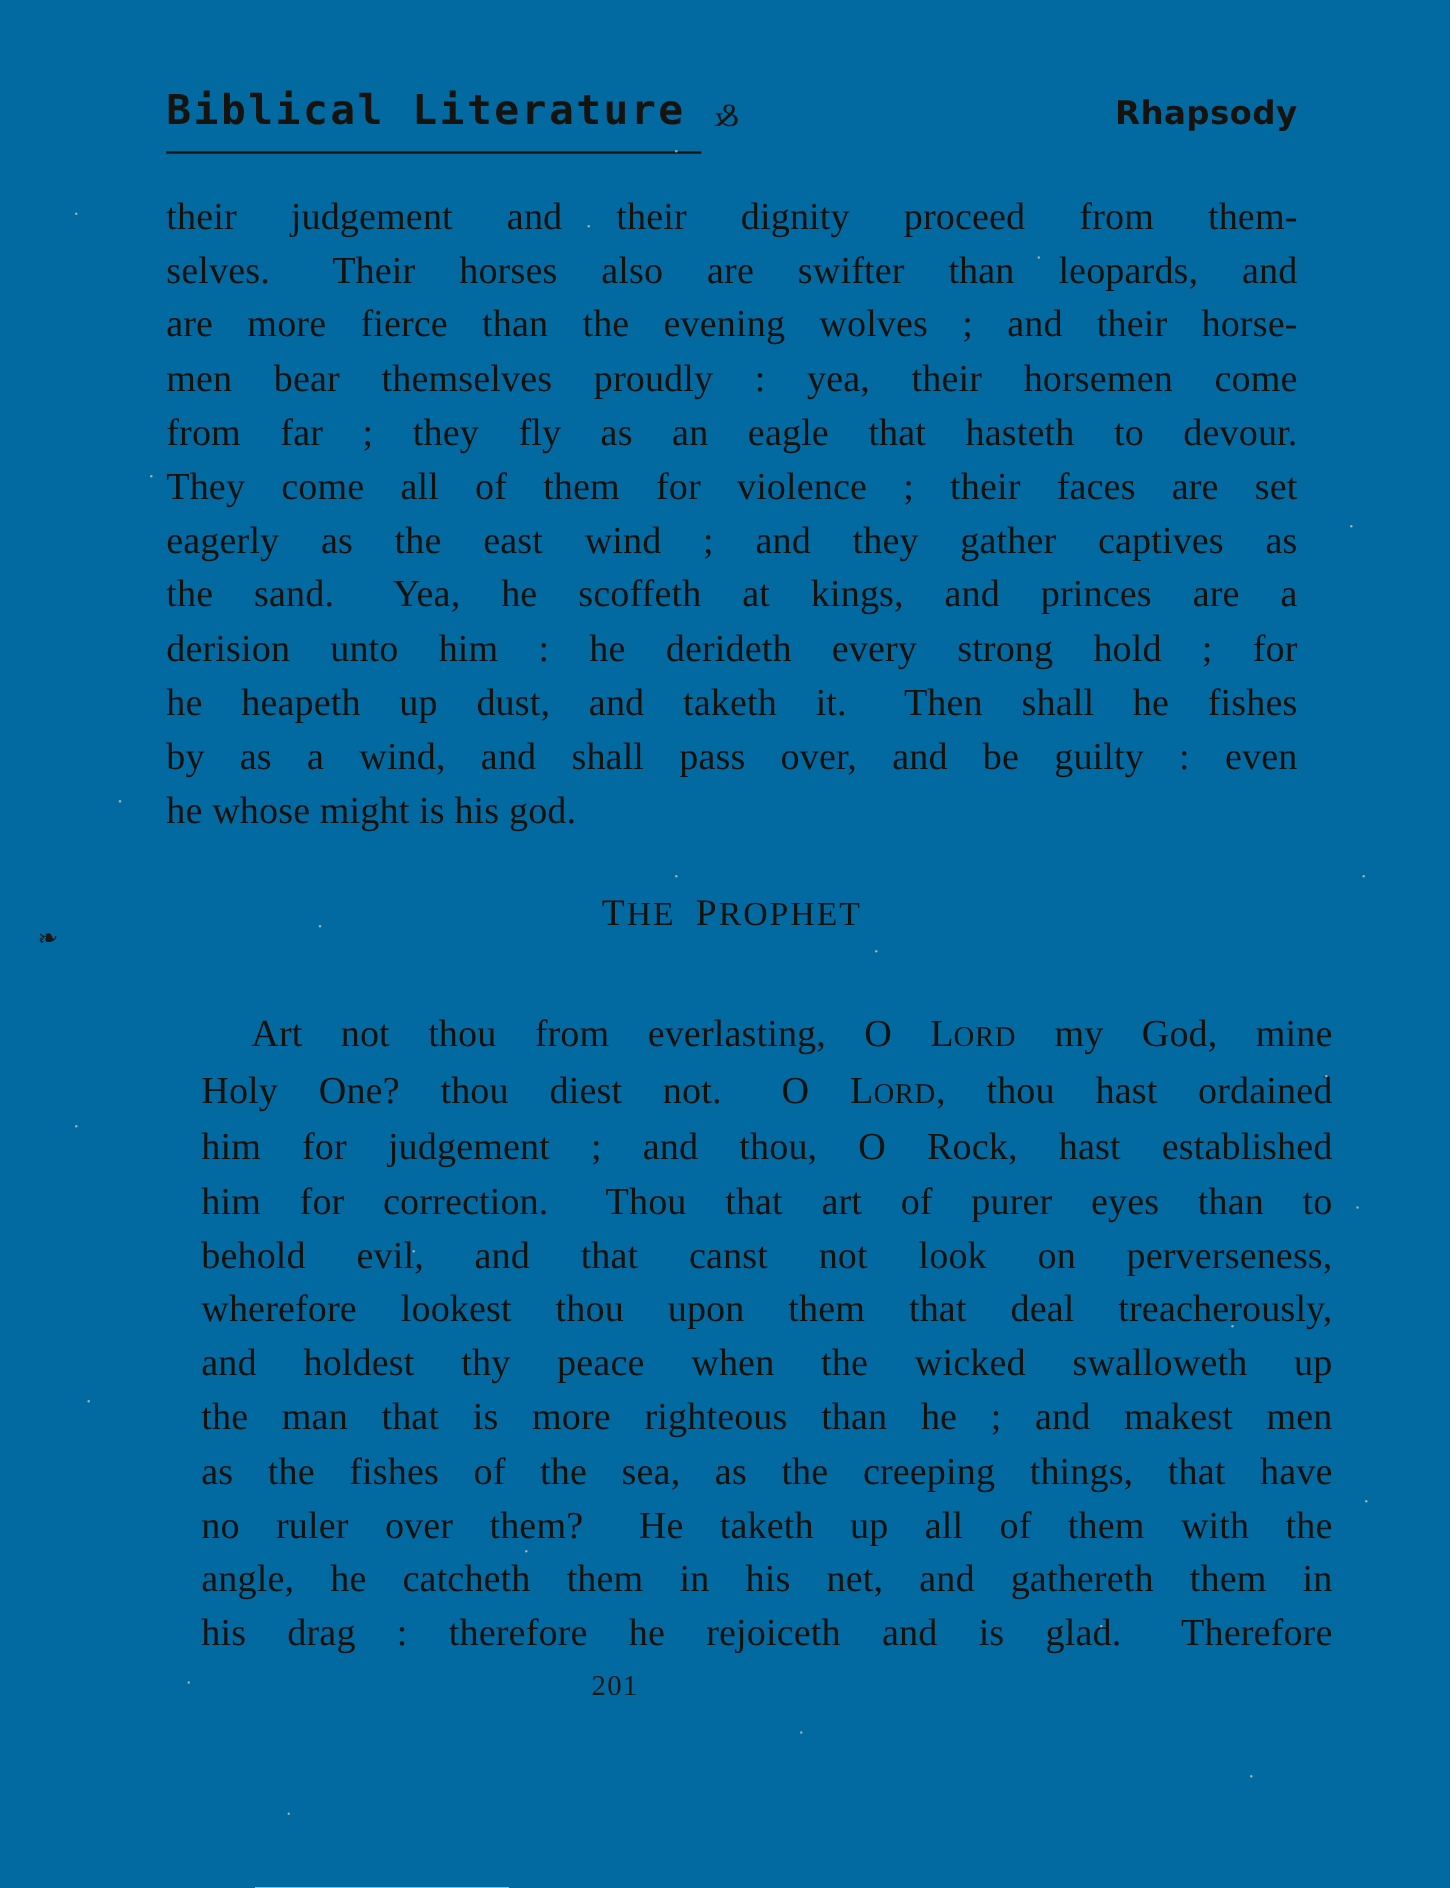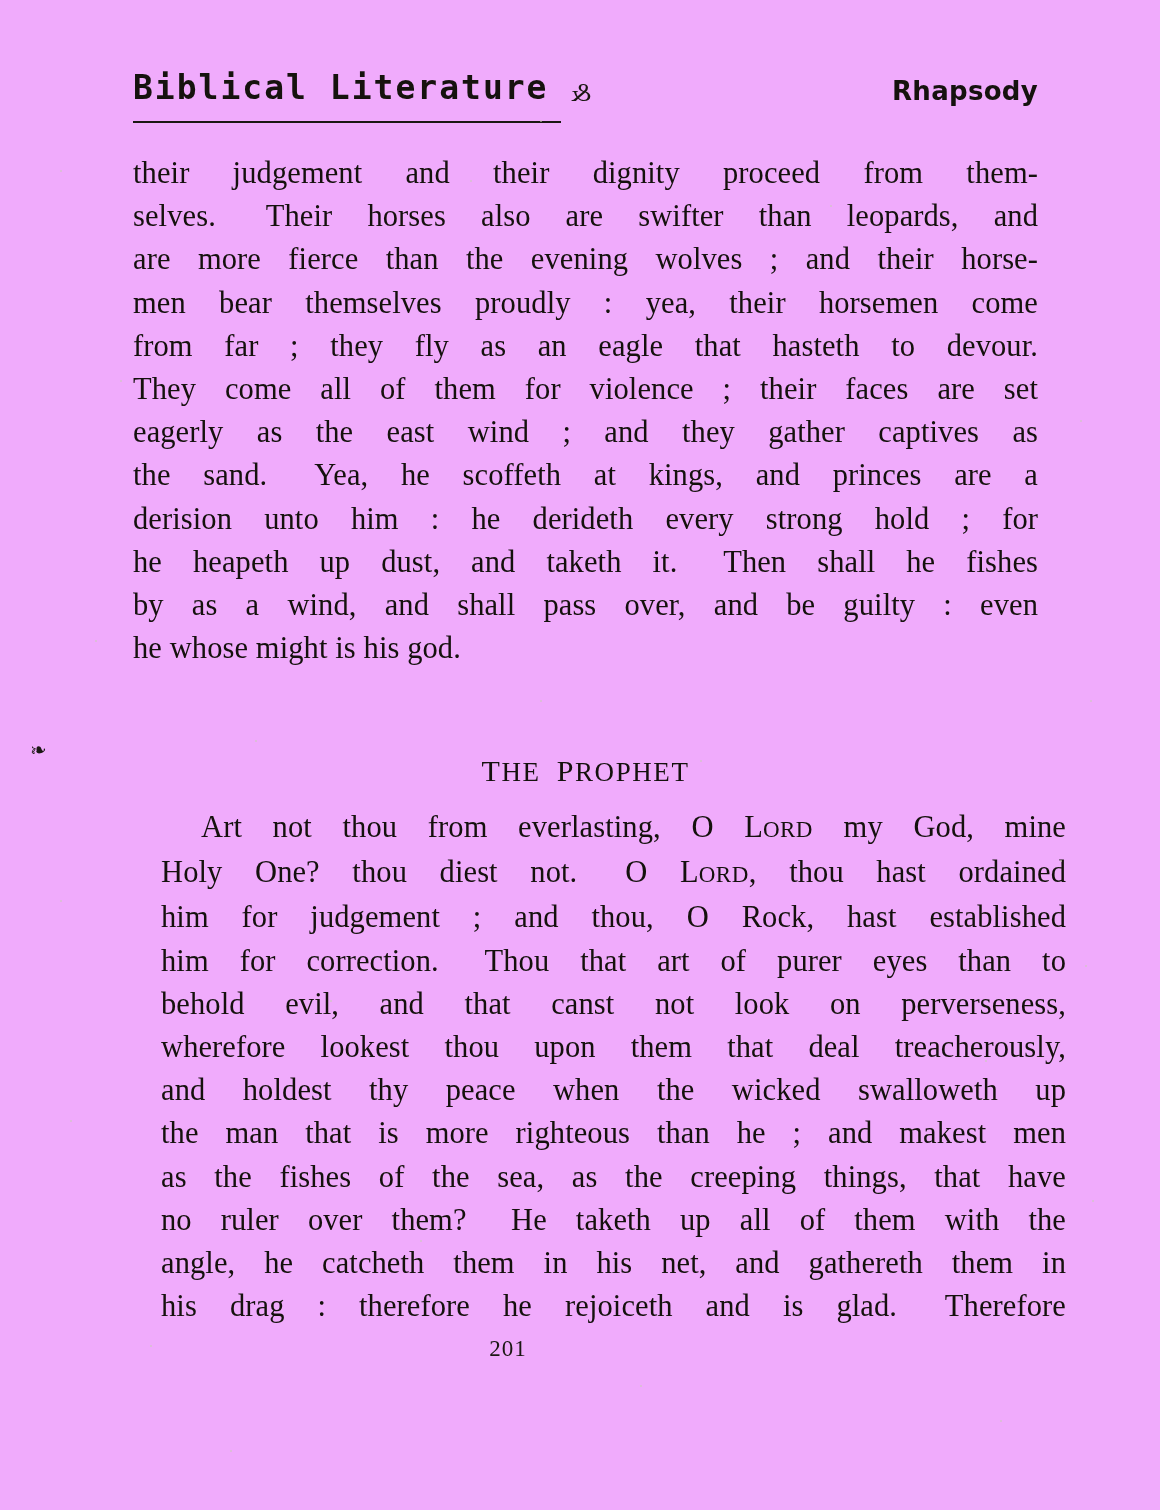--- a/index.html
+++ b/index.html
@@ -4,21 +4,21 @@
 <style>
   html, body {
     margin: 0;
     padding: 0;
     background: #ffffff;
   }
   .page {
     position: relative;
     width: 1160px;
     height: 1510px;
-    background: #f0abfc;
+    background: #0369a1;
     overflow: hidden;
     font-family: "Liberation Serif", serif;
     color: #15110d;
   }
 
   
   .speckle {
     position: absolute;
     width: 2px;
     height: 2px;
@@ -108,42 +108,41 @@
     position: absolute;
     left: 0;
     top: 0;
     width: 905px;
     text-align: center;
     font-size: 27px;
     letter-spacing: 1.6px;
   }
   .section-heading .sc-big { font-size: 30px; }
 
-  #heading-wrap { top: 754px; height: 50px; }
+  #heading-wrap { top: 714px; height: 50px; }
 
   #passage-two { top: 806px; margin-left: 28px; }
 
   .smallcaps-lord {
     font-variant: normal;
   }
   .smallcaps-lord .l1 { font-size: 30.5px; }
   .smallcaps-lord .l2 { font-size: 23px; letter-spacing: .5px; }
 
   
   .folio {
     position: absolute;
     left: 0;
     top: 1336px;
     width: 984px;
     text-align: center;
     font-size: 23px;
     letter-spacing: 1px;
     color: #1b1713;
     font-family: "Liberation Serif", serif;
-    padding-left: 16px;
   }
 
   
   .margin-mark {
     position: absolute;
     left: 30px;
     top: 738px;
     font-size: 20px;
     color: #1b1713;
     transform: rotate(-8deg);

